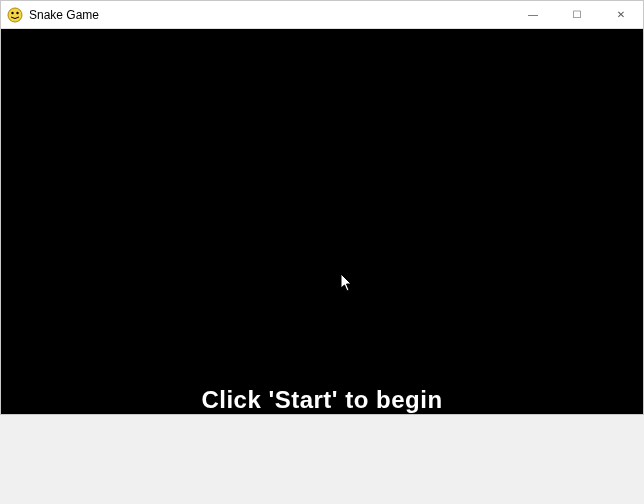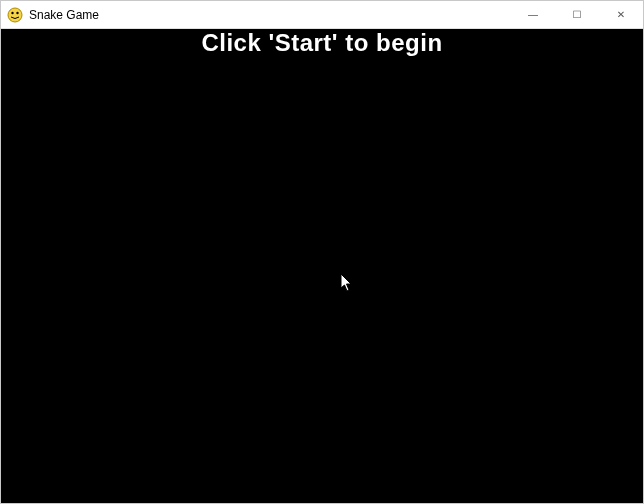--- a/index.html
+++ b/index.html
@@ -5,21 +5,21 @@
     * { margin: 0; padding: 0; box-sizing: border-box; }
     body {
       width: 644px;
       height: 504px;
       font-family: -apple-system, "Segoe UI", Tahoma, sans-serif;
       background: #f0f0f0;
       overflow: hidden;
     }
     .window {
       width: 644px;
-      height: 504px;
+      height: 415px;
       display: flex;
       flex-direction: column;
       background: #fff;
       border: 1px solid #c8c8c8;
     }
     .titlebar {
       height: 28px;
       background: #ffffff;
       display: flex;
       align-items: center;
@@ -54,21 +54,21 @@
       font-size: 10px;
       background: transparent;
       border: none;
       cursor: pointer;
     }
     .game-area {
       flex: 1;
       background: #000;
       position: relative;
       display: flex;
-      align-items: flex-start;
+      align-items: flex-end;
       justify-content: center;
     }
     .prompt {
       color: #ffffff;
       font-size: 24px;
       font-weight: bold;
       letter-spacing: 0.5px;
       font-family: Arial, Helvetica, sans-serif;
     }
     .cursor {

